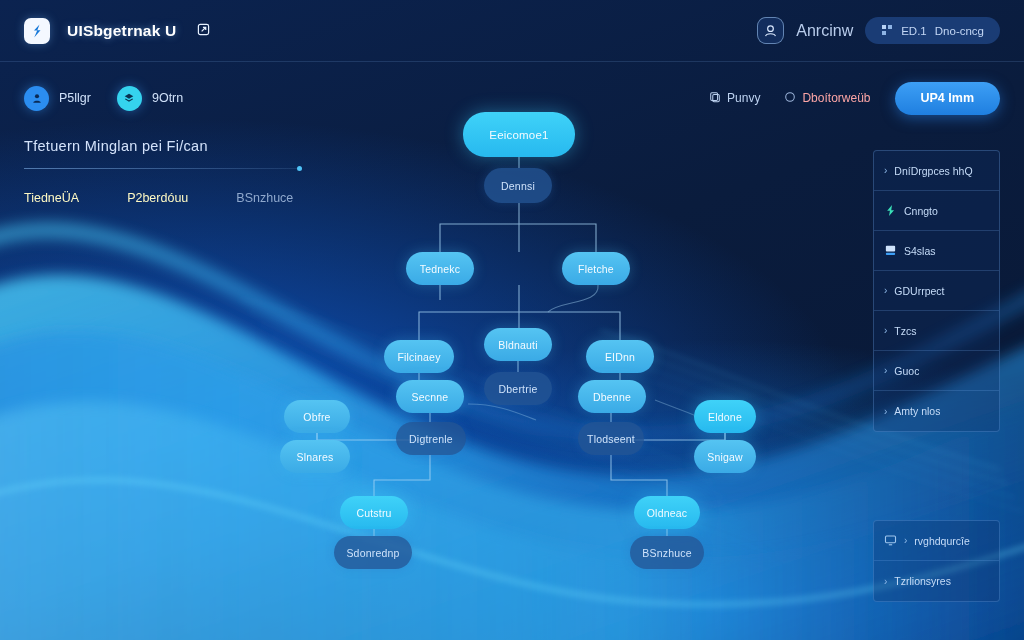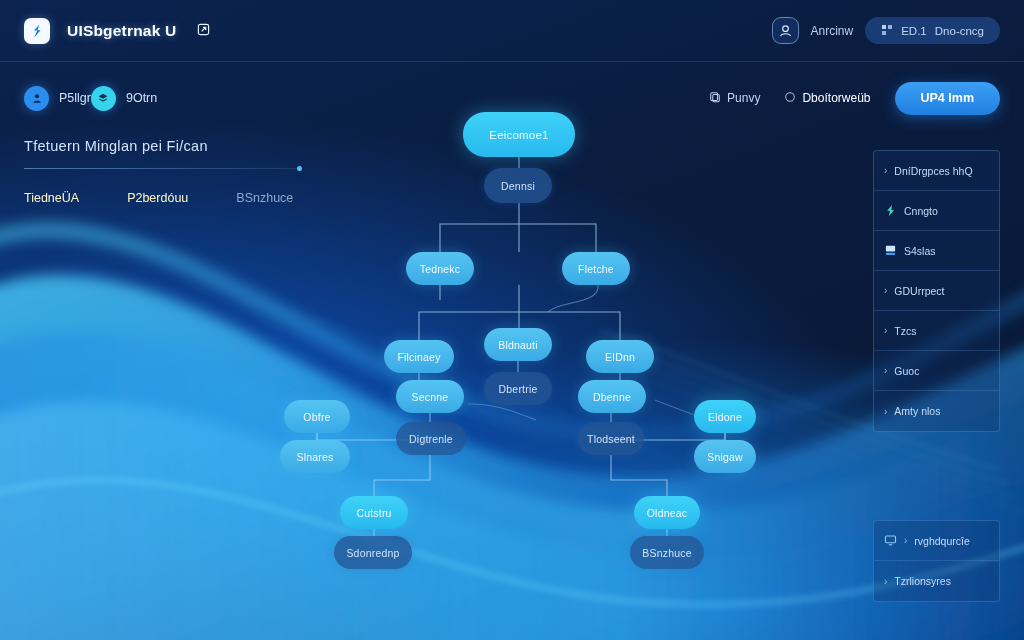--- a/index.html
+++ b/index.html
@@ -41,51 +41,51 @@
     filter: blur(.25px);
   }
   .brand-badge { display:inline-block; margin-left:4px; }
   .header-right { margin-left: auto; display: flex; align-items: center; gap: 12px; }
   .avatar {
     width: 27px; height: 27px; border-radius: 9px;
     border: 1px solid rgba(165,205,250,.55);
     background: rgba(25,60,120,.5);
     display:flex; align-items:center; justify-content:center;
   }
-  .hdr-user { font-size: 12px; color: #b9cdec; filter: blur(.3px); }
+  .hdr-user { font-size: 16px; color: #b9cdec; filter: blur(.3px); }
   .hdr-pill {
     height: 27px; padding: 0 16px; border-radius: 14px;
     background: rgba(40,86,160,.55);
     display: flex; align-items: center; gap: 8px;
     font-size: 11.5px; color: #c3d7f5; filter: blur(.3px);
   }
 
   
   .toolbar {
     position: absolute; top: 62px; left: 0; right: 0; height: 72px;
     z-index: 5; display: flex; align-items: center; padding: 0 24px;
   }
-  .chips { display: flex; align-items: center; }
+  .chips { display: flex; align-items: center; gap: 26px; }
   .chip { display: flex; align-items: center; gap: 10px; }
   .chip-dot {
     width: 25px; height: 25px; border-radius: 50%;
     display: flex; align-items: center; justify-content: center;
     font-size: 11px; color: #08244b; font-weight: bold;
     box-shadow: 0 0 12px rgba(60,160,255,.45);
   }
   .chip-dot.c1 { background: #2b8df0; }
   .chip-dot.c2 { background: #35d3ee; }
   .chip-label { font-size: 12.5px; color: #cfe0f8; filter: blur(.35px); }
 
   .toolbar-right { margin-left: auto; display: flex; align-items: center; gap: 24px; }
   .tb-link {
     font-size: 12px; color: #bdd2f0; display: flex; align-items: center; gap: 6px;
     filter: blur(.35px);
   }
-  .tb-link.muted { color: #ffffff; }
+  .tb-link.muted { color: #fca5a5; }
   .cta {
     height: 33px; padding: 0 26px; border-radius: 17px;
     background: linear-gradient(180deg,#3d9ff5 0%, #1f7fe0 100%);
     color: #ffffff; font-size: 12.5px; font-weight: bold;
     display: flex; align-items: center; justify-content: center;
     box-shadow: 0 3px 14px rgba(40,130,230,.5);
     filter: blur(.2px); border: none;
   }
 
   

